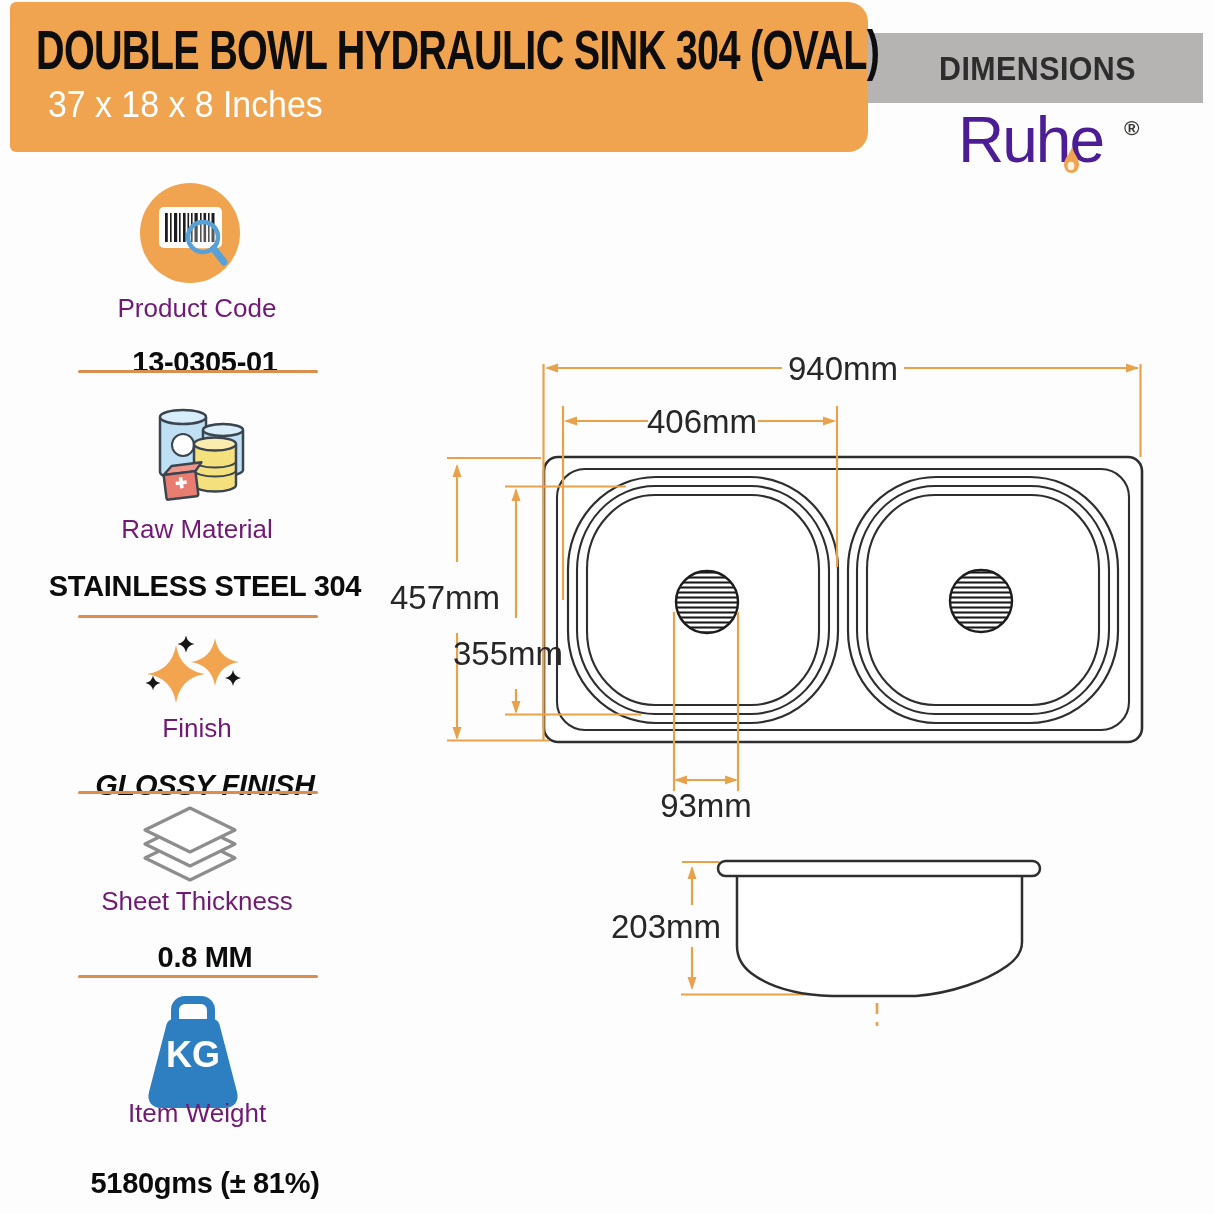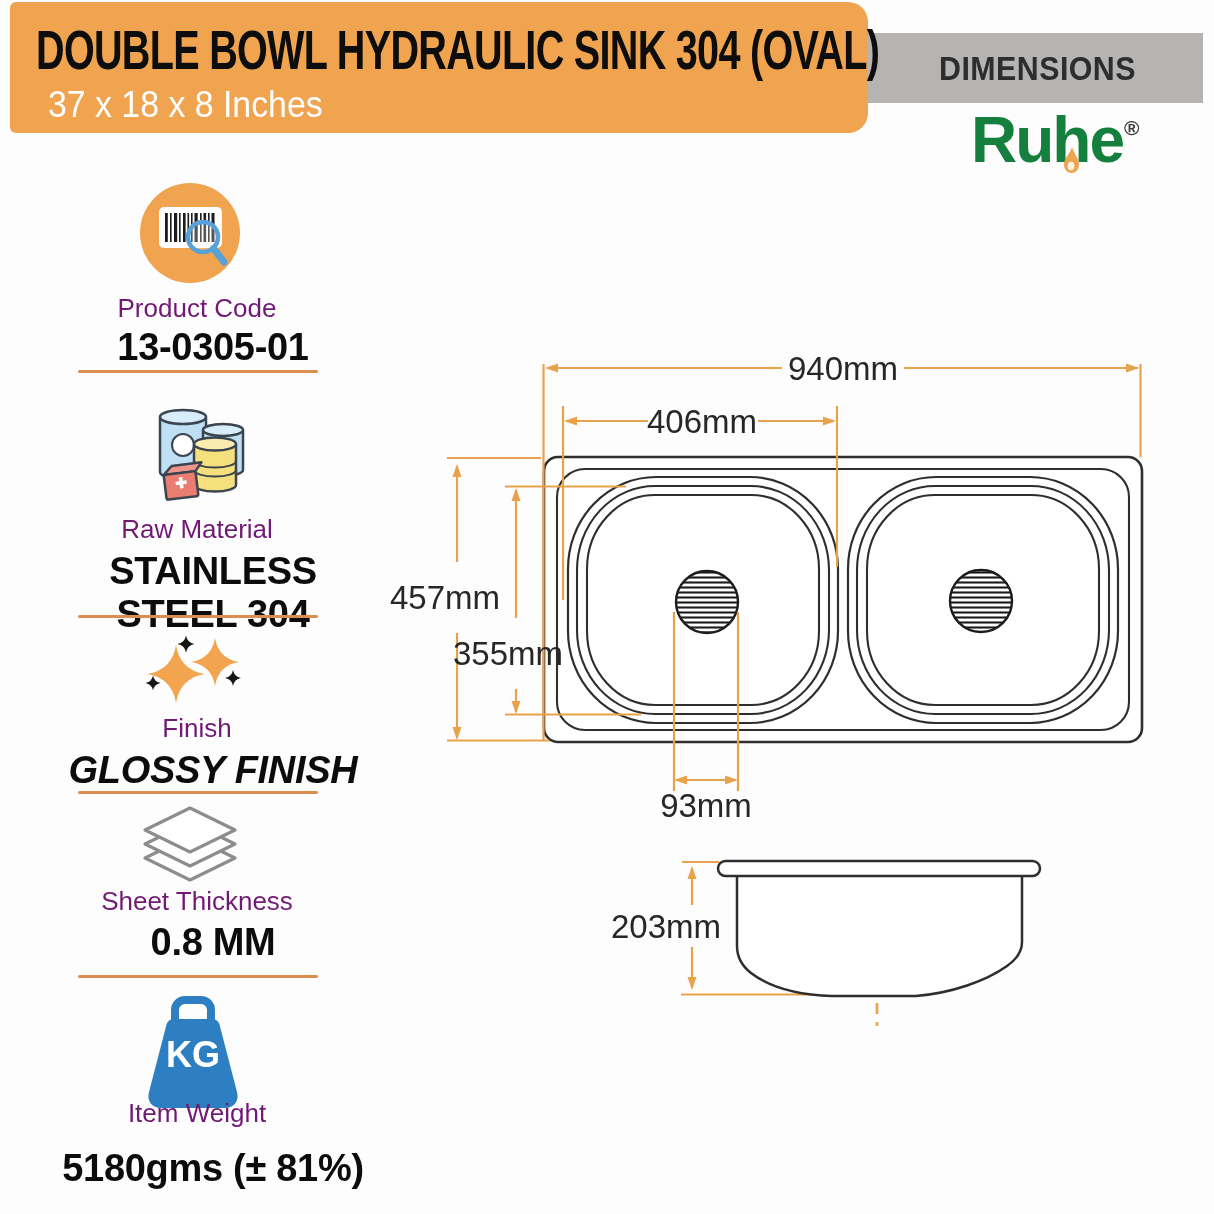--- a/index.html
+++ b/index.html
@@ -2,36 +2,36 @@
 <html><head>
 <meta charset="utf-8">
 <style>
   html,body{margin:0;padding:0;background:#ffffff;}
   .canvas{position:relative;width:1214px;height:1214px;background:#fdfdfd;overflow:hidden;
           font-family:"Liberation Sans", sans-serif;}
   .abs{position:absolute;}
 
   
   .gray-band{left:858px;top:33px;width:345px;height:70px;background:#b5b4b3;}
-  .banner{left:10px;top:2px;width:858px;height:131px;background:#f0a44f;
+  .banner{left:10px;top:2px;width:858px;height:150px;background:#f0a44f;
           border-radius:6px 20px 20px 6px;}
   .banner-title{left:26px;top:16px;font-size:55px;font-weight:bold;color:#0d0d0d;
                 white-space:nowrap;transform:scaleX(.72);transform-origin:left top;letter-spacing:-1px;}
   .banner-sub{left:38px;top:82px;font-size:36px;color:#ffffff;white-space:nowrap;
               transform:scaleX(.94);transform-origin:left top;}
   .dim-label{left:872px;top:50px;width:331px;text-align:center;font-size:33px;font-weight:bold;
              color:#2d2d2d;transform:scaleX(.92);transform-origin:center;letter-spacing:.5px;}
-  .logo{left:958px;top:108px;font-size:64px;font-weight:bold;color:#15803d;letter-spacing:-2px;
-        line-height:64px;margin-left:13px;}
+  .logo{left:958px;top:108px;font-size:64px;font-weight:normal;color:#4c1d95;letter-spacing:-2px;
+        line-height:64px;}
   .logo-reg{left:1124px;top:116px;font-size:21px;font-weight:bold;color:#3b3a38;}
   .logo-drop{left:1063px;top:146px;}
 
   
   .spec-label{width:320px;left:37px;text-align:center;font-size:26px;color:#701a75;}
-  .spec-value{width:330px;left:48px;text-align:center;font-size:38px;font-weight:bold;color:#0c0c0c;letter-spacing:-.3px;}
+  .spec-value{width:330px;left:40px;text-align:center;font-size:29px;font-weight:bold;color:#0c0c0c;letter-spacing:-.3px;margin-top:20px;}
   .divider{left:78px;width:240px;height:3px;background:#db8f4f;border-radius:2px;}
 
   
   .drawing-svg{left:370px;top:330px;}
   .dim-text{font-family:"Liberation Sans",sans-serif;font-size:33px;fill:#272727;}
 </style>
 </head>
 <body>
 
 <div class="canvas">

